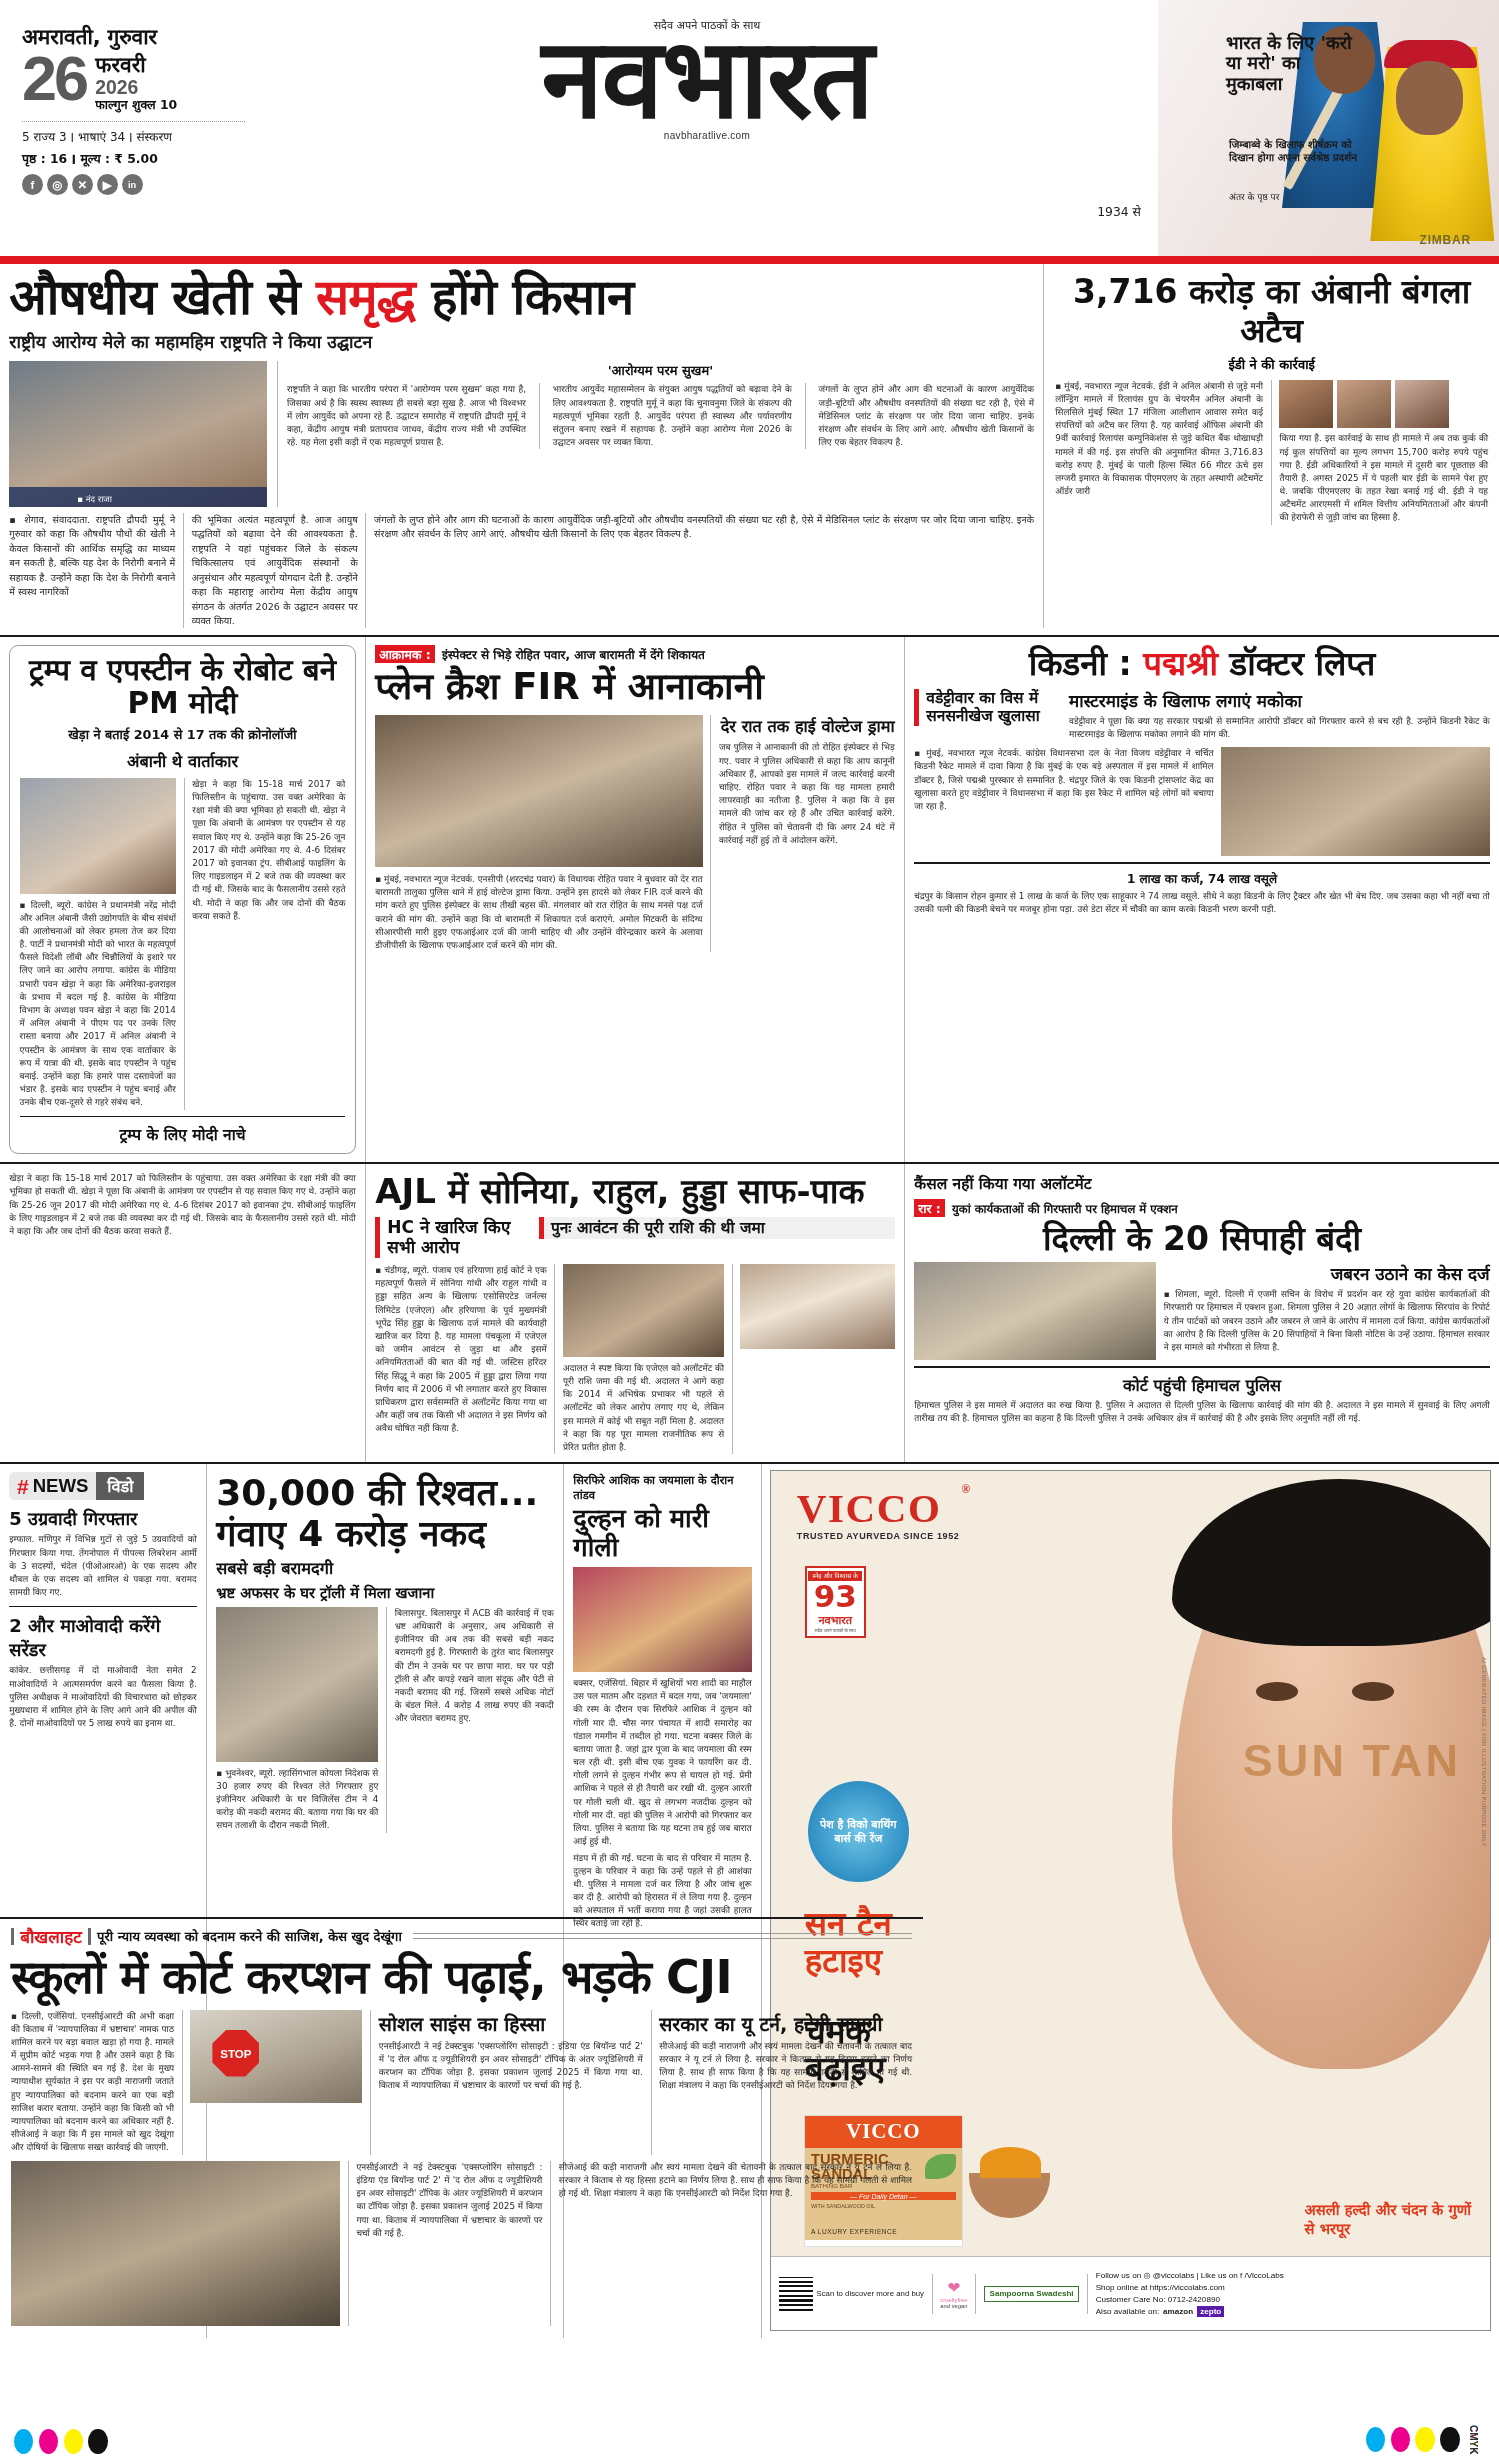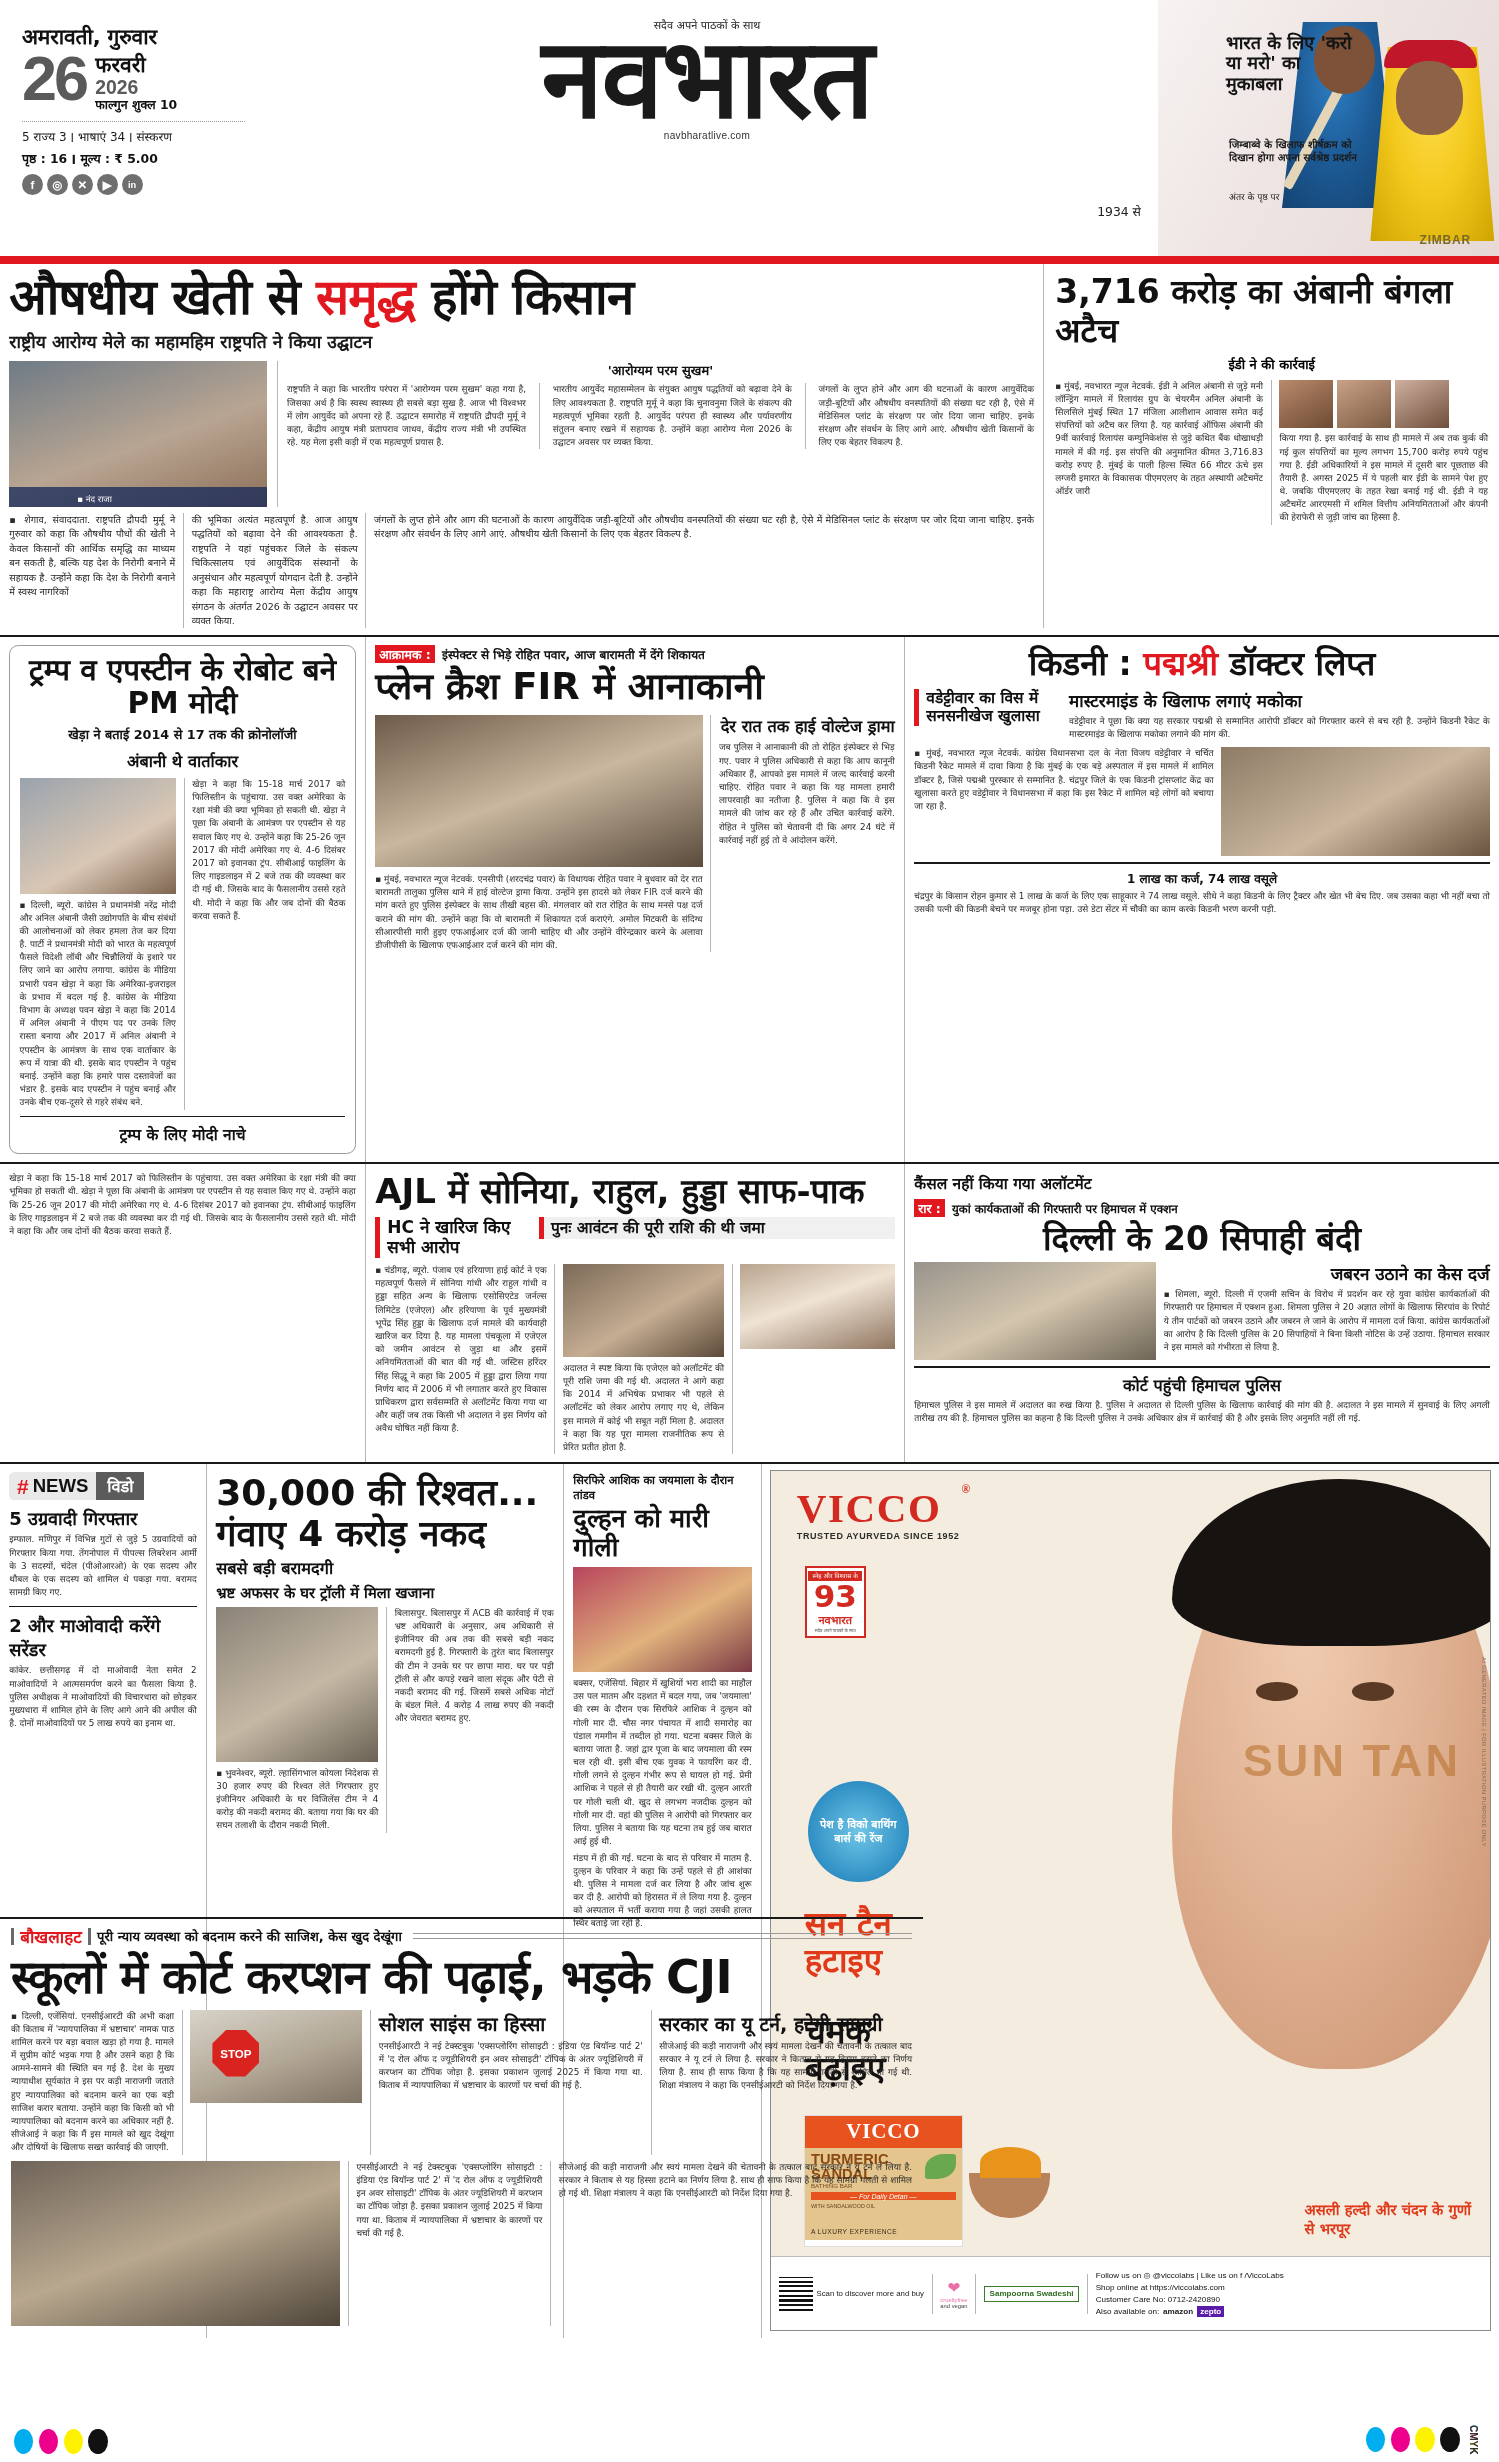--- a/index.html
+++ b/index.html
@@ -96,21 +96,21 @@
   .lead-hd {
     font-family:"DejaVu Sans",sans-serif; font-weight:bold; font-size:49px; color:#111;
     line-height:1.14; letter-spacing:-0.8px; margin-top:6.2px;
   }
   .lead-sub {
     font-family:"DejaVu Sans",sans-serif; font-size:17.5px; color:#1a1a1a; margin-top:3.1px;
     font-weight:600;
   }
   .lead-hd-r {
     font-family:"DejaVu Sans",sans-serif; font-weight:bold; font-size:33px; color:#111;
-    line-height:1.2; text-align:left; margin-top:7.8px;
+    line-height:1.2; text-align:center; margin-top:7.8px;
   }
   .lead-sub-r { text-align:center; font-size:13px; font-weight:bold; margin-top:4.7px;
                 font-family:"DejaVu Sans",sans-serif;}
   .colrule { border-left:0.8px solid #b5b5b5; }
   .hdline { font-family:"DejaVu Sans",sans-serif; font-weight:bold; color:#111; line-height:1.14; }
   .boxed { border:0.8px solid #9a9a9a; border-radius:9.3px; padding:7.8px 9.3px; }
   .cmyk { display:flex; gap:5.4px; align-items:center; }
   .dot { width:19.4px; height:25.6px; border-radius:50%; }
 </style>
 </head>

